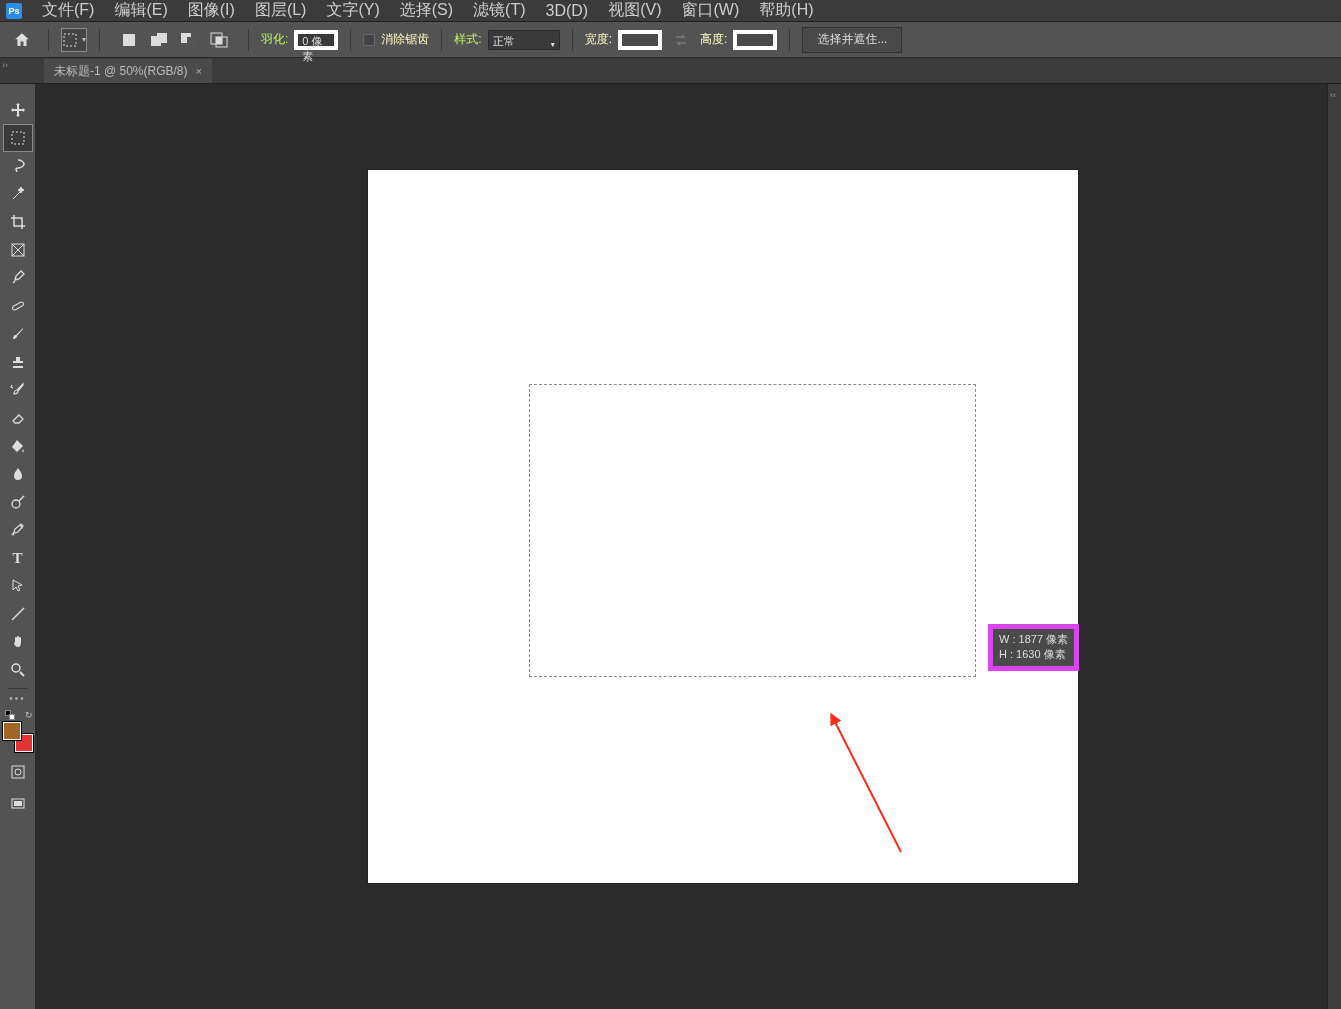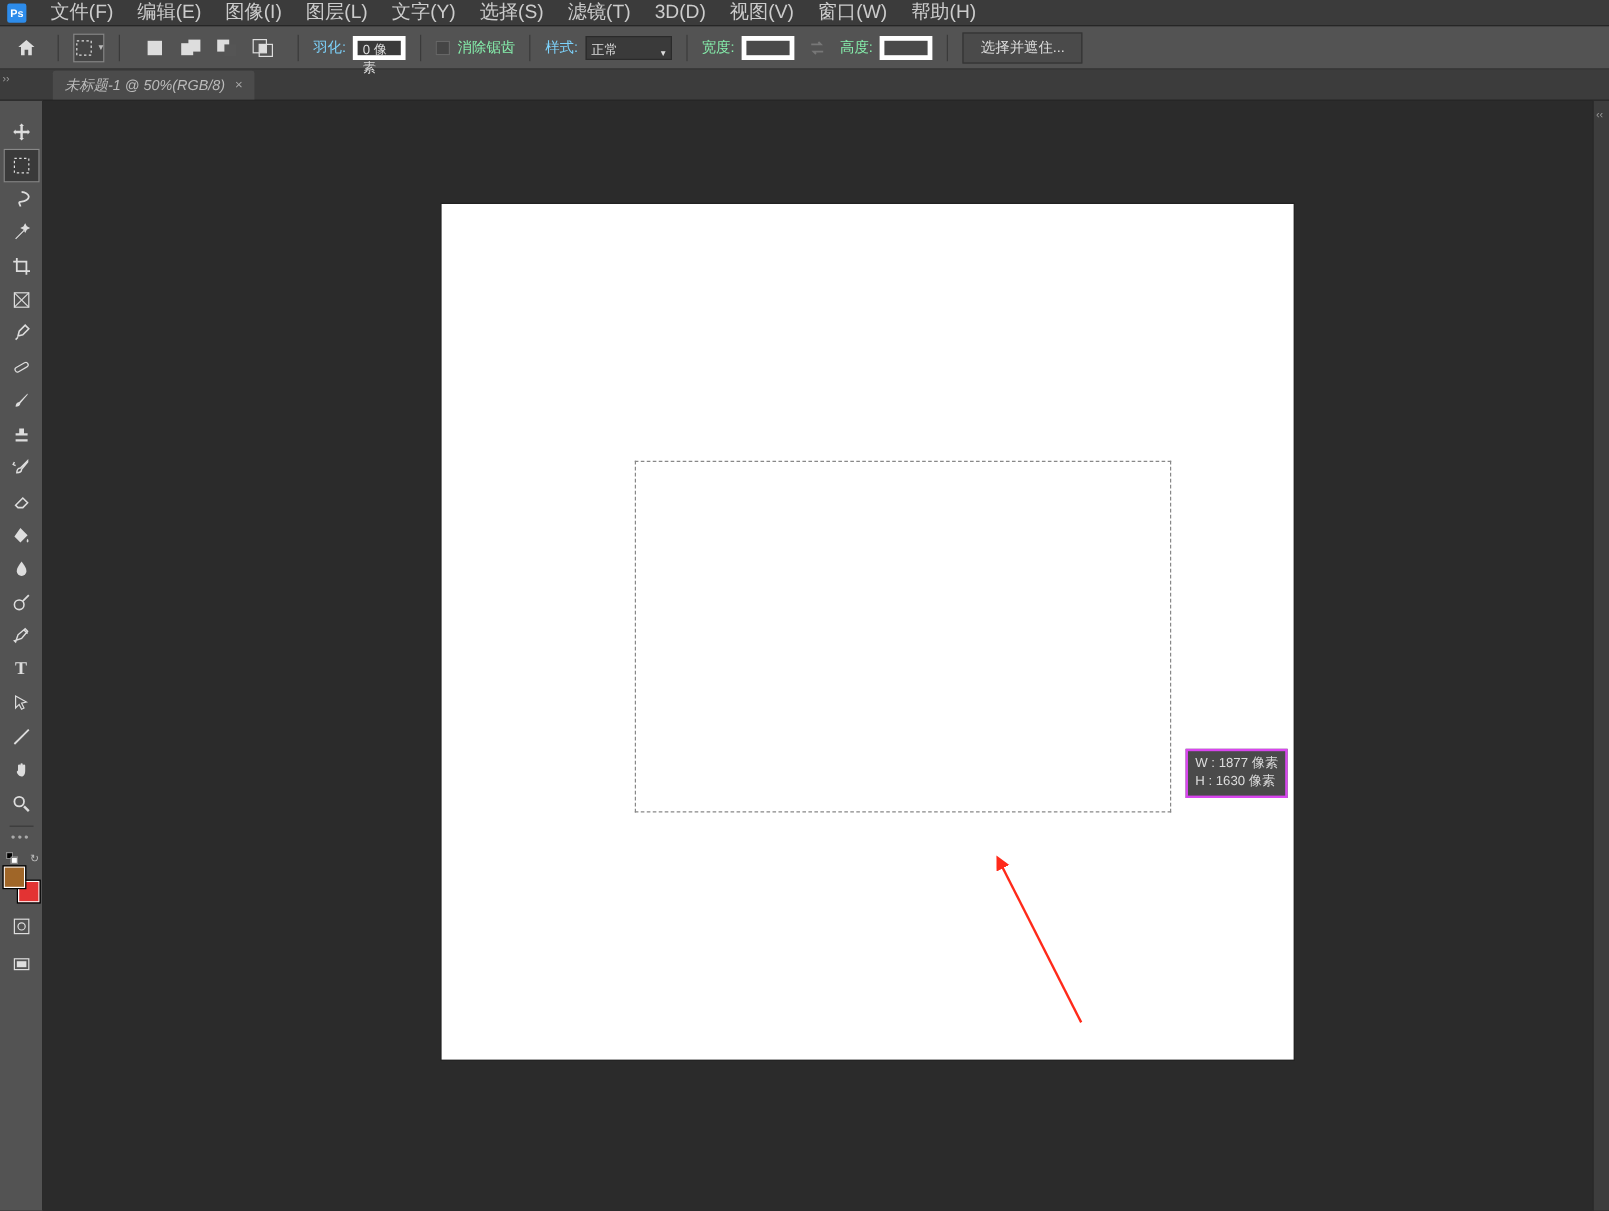--- a/index.html
+++ b/index.html
@@ -10,34 +10,34 @@
 .ps-icon { width: 16px; height: 16px; background: #2d8ceb; color: #fff; font-size: 9px; font-weight: bold; display: flex; align-items: center; justify-content: center; border-radius: 2px; margin-right: 10px; }
 .menu-item { padding: 3px 10px; cursor: default; font-size: 16px; color: #ccc; }
 
 
 .options-bar { height: 36px; background: #535353; display: flex; align-items: center; padding-left: 8px; gap: 6px; border-bottom: 1px solid #2a2a2a; }
 .home-btn { width: 28px; height: 24px; display:flex; align-items:center; justify-content:center; }
 .opt-btn { width: 26px; height: 24px; display:flex; align-items:center; justify-content:center; border:1px solid transparent; }
 .opt-btn.framed { border:1px solid #888; background:#454545; }
 .opt-group { display:flex; align-items:center; gap:4px; margin:0 4px; }
 .vsep { width:1px; height:22px; background:#3a3a3a; margin:0 6px; }
-.opt-label { color:#7dd3fc; font-size:12px; }
-.opt-label.disabled { color:#86efac; }
+.opt-label { color:#bef264; font-size:12px; }
+.opt-label.disabled { color:#fef9c3; }
 .opt-input { width:44px; height:20px; background:#3a3a3a; border:4px solid #ffffff; color:#ddd; padding:0 4px; font-size:11px; }
 .opt-input.dark { background:#4a4a4a; }
 .opt-select { width:72px; height:20px; background:#3a3a3a; border:1px solid #2a2a2a; color:#ddd; font-size:11px; padding-left:4px; display:flex; align-items:flex-end; justify-content:space-between; padding-right:4px; }
 .checkbox-empty { width:12px; height:12px; border:1px solid #666; display:inline-block; background:#454545; }
 .btn-wide { height:24px; padding:12px 14px; background:#4a4a4a; border:1px solid #333; color:#ddd; display:flex; align-items:center; font-size:12px; }
 .small-arrow { font-size:8px; color:#bbb; margin-left:4px; }
 
 
 .expand-handle { position:absolute; top:60px; left:2px; width:12px; height:8px; color:#999; font-size:9px; }
 
 
-.tab-bar { height:26px; background:#3c3c3c; display:flex; align-items:flex-end; padding-left:44px; border-bottom:1px solid #222;font-style:italic; }
+.tab-bar { height:26px; background:#3c3c3c; display:flex; align-items:flex-end; padding-left:44px; border-bottom:1px solid #222; }
 .doc-tab { height:24px; background:#4b4b4b; display:flex; align-items:center; padding:0 10px; gap:8px; font-size:12px; border-top-left-radius:2px; border-top-right-radius:2px; }
 .doc-tab .close { color:#aaa; font-size:11px; }
 
 
 .workspace { position:absolute; top:84px; left:0; right:0; bottom:0; display:flex; }
 
 
 .toolbar { width:36px; background:#535353; display:flex; flex-direction:column; align-items:center; padding-top:12px; gap:0; border-right:1px solid #2a2a2a; }
 .tool { width:30px; height:28px; display:flex; align-items:center; justify-content:center; color:#ddd; position:relative; }
 .tool.active { background:#3a3a3a; border:1px solid #888; }
@@ -52,21 +52,21 @@
 .sw-default-a { position:absolute; top:0; left:0; width:6px; height:6px; background:#000; border:1px solid #888; }
 .sw-default-b { position:absolute; bottom:0; right:0; width:6px; height:6px; background:#fff; border:1px solid #888; }
 .sw-swap { position:absolute; top:-12px; right:0; font-size:9px; color:#bbb; }
 
 .bottom-tools { margin-top:6px; display:flex; flex-direction:column; align-items:center; gap:4px;}
 
 
 .canvas-area { flex:1; background:#2b2b2b; position:relative; }
 .canvas { position:absolute; left:332px; top:86px; width:710px; height:713px; background:#fff; box-shadow:0 0 0 1px #222; }
 .marquee { position:absolute; left:493px; top:300px; width:447px; height:293px; border:1.5px dashed #888; }
-.dim-tooltip { position:absolute; left:952px; top:540px; background:#4a4a4a; border:2px solid #d946ef; padding:3px 6px; font-size:11px; color:#ddd; line-height:1.4; white-space:nowrap; }
+.dim-tooltip { position:absolute; left:952px; top:540px; background:#4a4a4a; border:5px solid #d946ef; padding:3px 6px; font-size:11px; color:#ddd; line-height:1.4; white-space:nowrap; }
 .arrow-annot { position:absolute; left:790px; top:628px; pointer-events:none; }
 
 
 .right-strip { width:14px; background:#3d3d3d; border-left:1px solid #222; position:relative; }
 .right-strip .chev { position:absolute; top:6px; left:2px; font-size:9px; color:#999; }
 
 svg { display:block; }
 </style>
 </head>
 <body>

